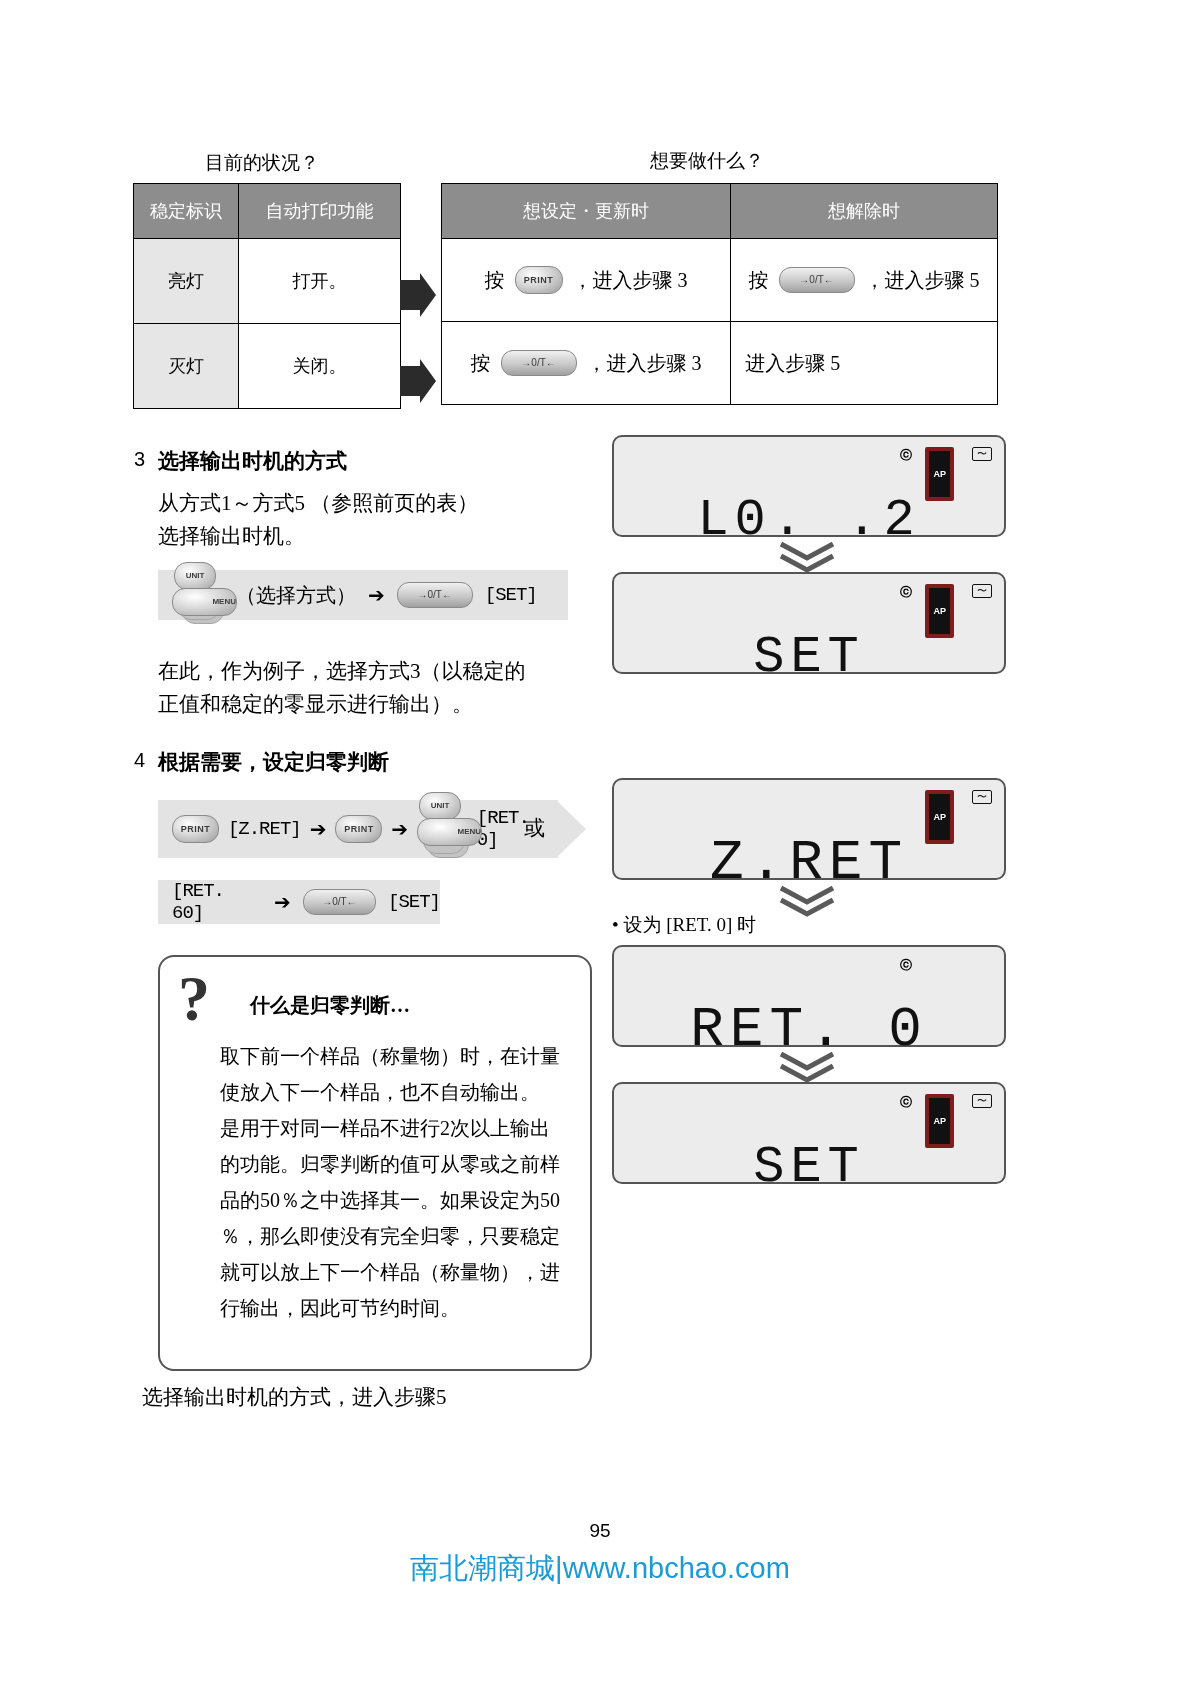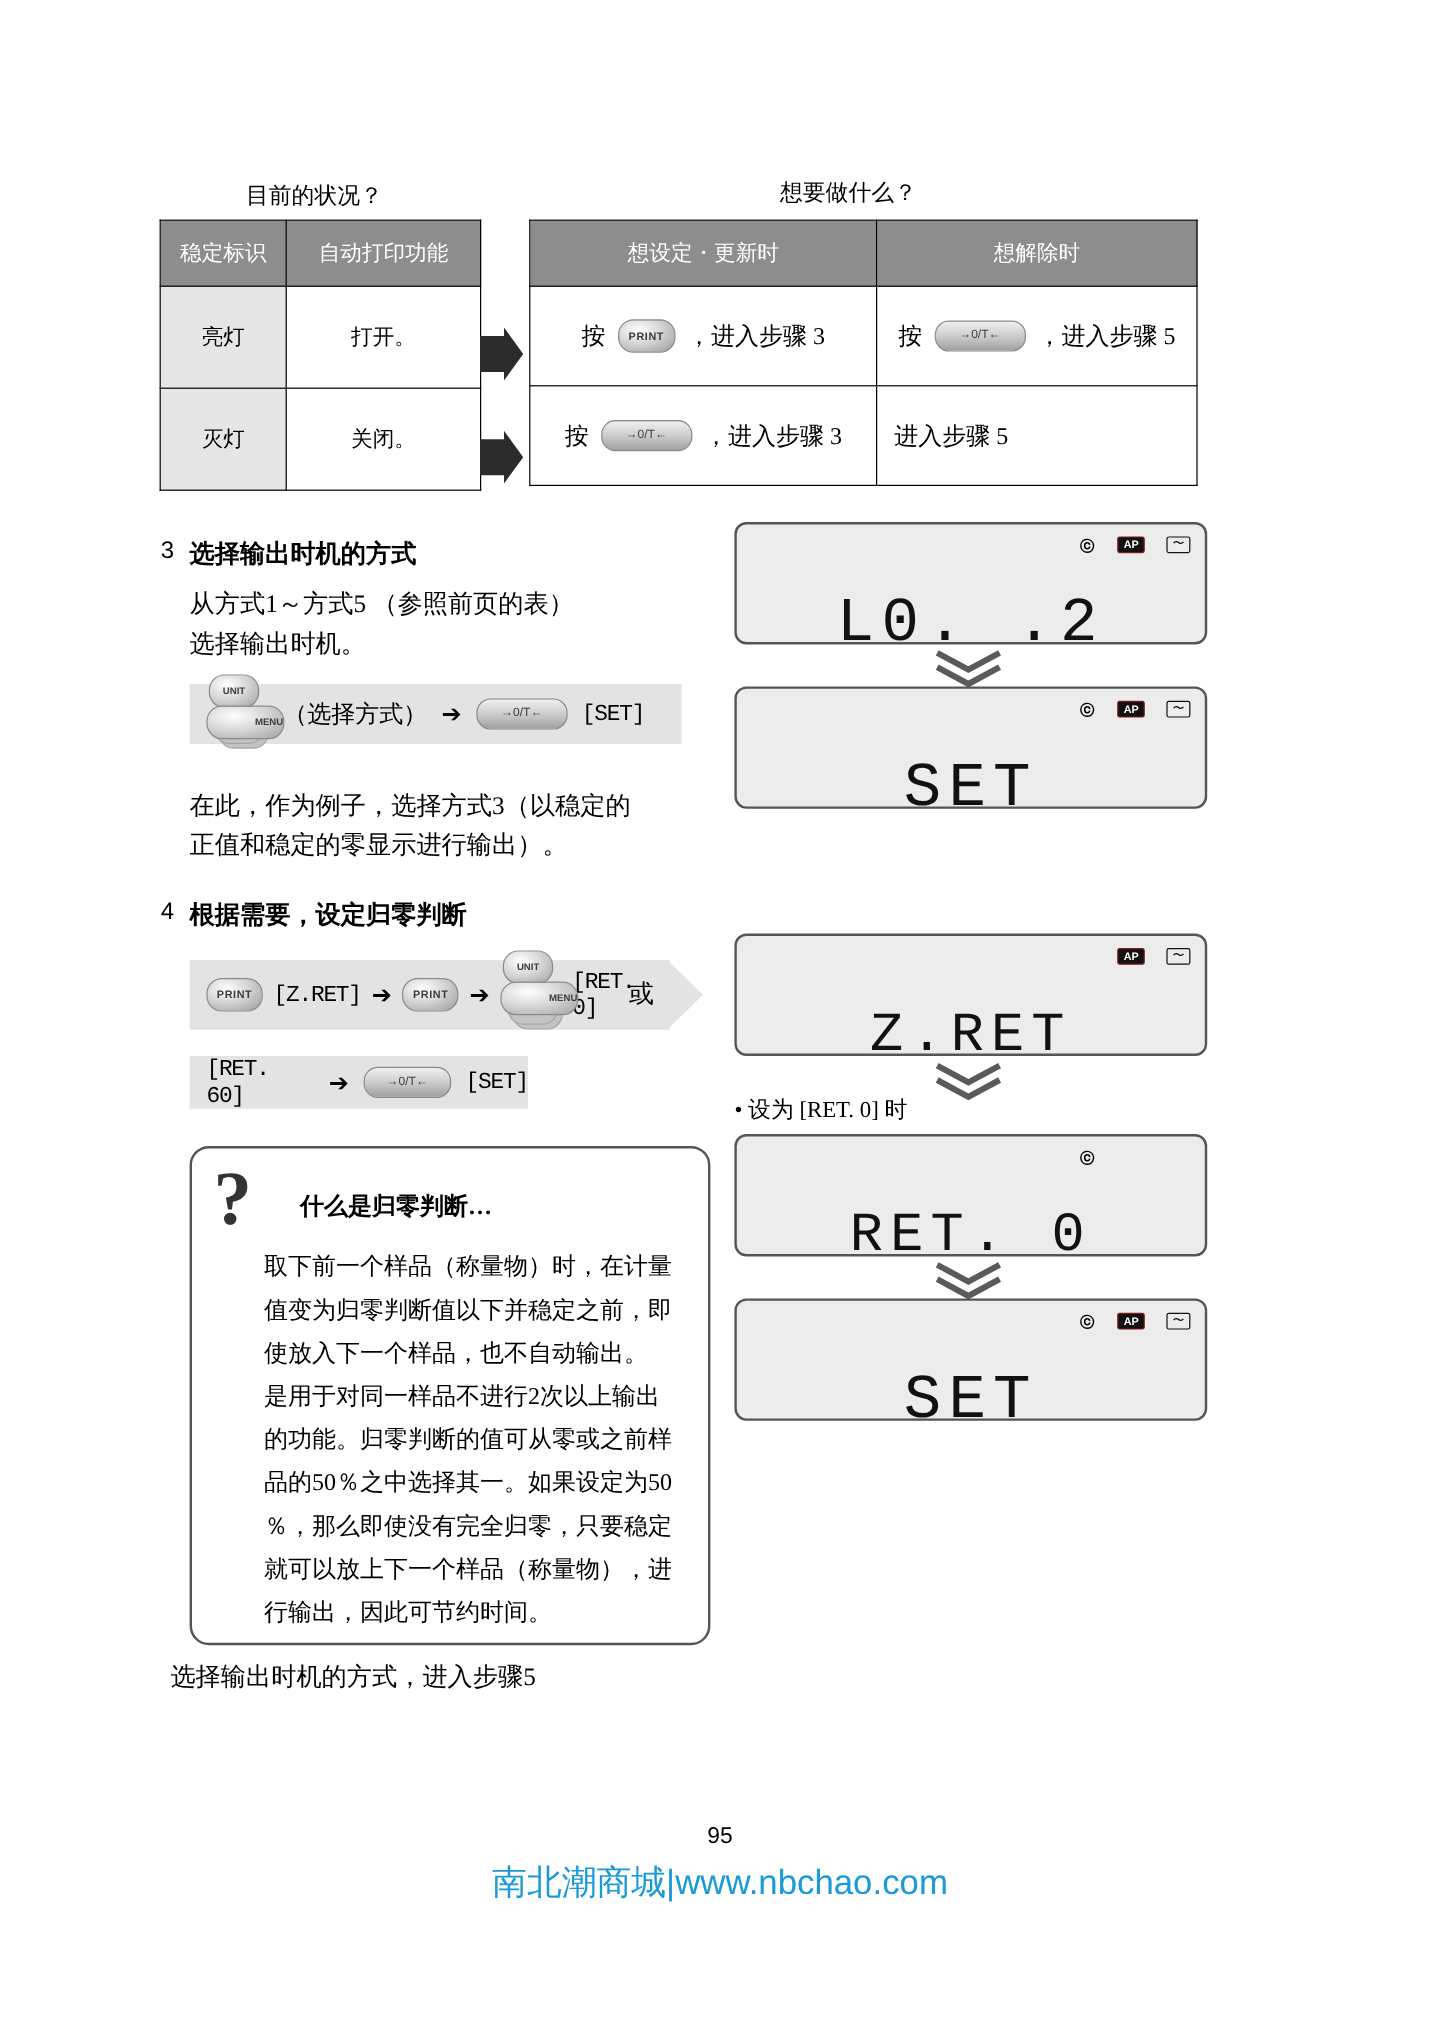--- a/index.html
+++ b/index.html
@@ -87,23 +87,23 @@
 
   
   .lcd{
     position:absolute;background:#ececec;border:2px solid #555;border-radius:10px;
   }
   .lcd .digits{
     position:absolute;left:0;right:0;top:50%;transform:translateY(-50%);
     text-align:center;font-family:"Liberation Mono",monospace;
     font-size:52px;font-weight:normal;letter-spacing:6px;color:#111;margin-top:34px;
   }
-  .lcd .digits.small{font-size:46px;}
+  .lcd .digits.small{font-size:56px;}
   .ind{position:absolute;top:10px;font-family:"Liberation Sans",sans-serif;font-size:9px;}
-  .ind-ap{border:1px solid #7f1d1d;background:#111;color:#fff;padding:1px 4px;border-radius:2px;font-size:9px;font-weight:bold;}
+  .ind-ap{border:4px solid #7f1d1d;background:#111;color:#fff;padding:18px 4px;border-radius:2px;font-size:9px;font-weight:bold;}
   .ind-wave{border:1px solid #111;padding:0 4px;border-radius:2px;font-size:10px;line-height:12px;}
   .ind-c{font-size:12px;font-weight:bold;}
 
   .chev{position:absolute;width:60px;height:34px;}
   .note-dot{position:absolute;font-size:19px;font-family:"Liberation Serif",serif;}
 
   
   .qbox{
     position:absolute;border:2px solid #555;border-radius:16px;background:#fff;
   }
@@ -244,21 +244,20 @@
       <span class="key-zero">→0/T←</span>
       <span class="seg">[SET]</span>
     </div>
   </div>
 
   <div class="qbox" style="left:158px;top:955px;width:430px;height:412px;"></div>
   <div class="qmark" style="left:178px;top:962px;">?</div>
   <div class="qtitle" style="left:250px;top:992px;">什么是归零判断…</div>
   <div class="qbody" style="left:220px;top:1038px;">
     <div>取下前一个样品（称量物）时，在计量</div>
-    <div>值变为归零判断值以下并稳定之前，即</div>
     <div>使放入下一个样品，也不自动输出。</div>
     <div>是用于对同一样品不进行2次以上输出</div>
     <div>的功能。归零判断的值可从零或之前样</div>
     <div>品的50％之中选择其一。如果设定为50</div>
     <div>％，那么即使没有完全归零，只要稳定</div>
     <div>就可以放上下一个样品（称量物），进</div>
     <div>行输出，因此可节约时间。</div>
   </div>
 
   <div class="body-text" style="left:142px;top:1381px;">选择输出时机的方式，进入步骤5</div>

